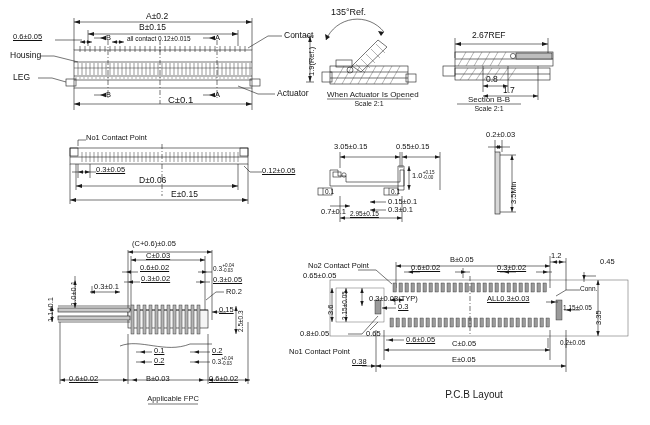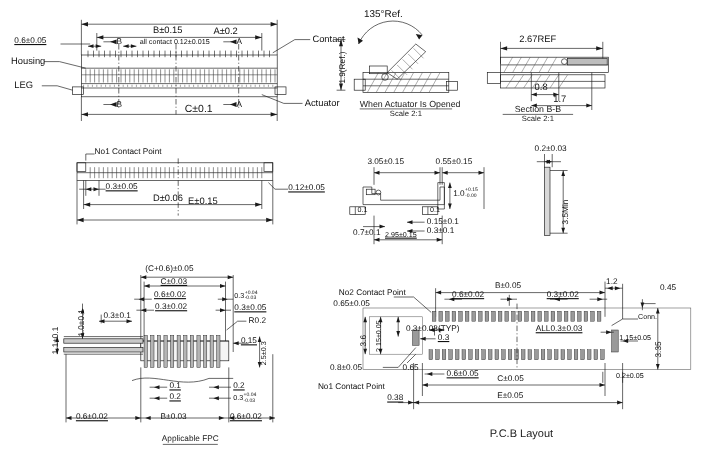--- a/index.html
+++ b/index.html
@@ -656,21 +656,21 @@
       <line x1="362" y1="366" x2="378" y2="366"></line>
       <path d="M376 366 l-5 -1.8 v3.6 z" fill="#1a1a1a" stroke="none"></path>
 
       <line x1="386" y1="340" x2="404" y2="340"></line>
       <path d="M388 340 l5 -1.8 v3.6 z" fill="#1a1a1a" stroke="none"></path>
 
       <line x1="370" y1="330" x2="378" y2="322"></line>
     </g>
   </svg>
 
-  <div class="lbl" style="left:146px;top:24px;margin-left:48px;">A±0.2</div>
+  <div class="lbl" style="left:146px;top:12px;">A±0.2</div>
   <div class="lbl" style="left:139px;top:23px;">B±0.15</div>
   <div class="lbl s" style="left:13px;top:33px;text-decoration:underline;">0.6±0.05</div>
   <div class="lbl xs" style="left:127px;top:36px;">all  contact  0.12±0.015</div>
   <div class="lbl" style="left:284px;top:31px;">Contact</div>
   <div class="lbl" style="left:10px;top:51px;">Housing</div>
   <div class="lbl" style="left:13px;top:73px;">LEG</div>
   <div class="lbl" style="left:277px;top:89px;">Actuator</div>
   <div class="lbl s" style="left:106px;top:34px;">B</div>
   <div class="lbl s" style="left:106px;top:91px;">B</div>
   <div class="lbl s" style="left:215px;top:34px;">A</div>
@@ -684,21 +684,21 @@
 
   <div class="lbl" style="left:472px;top:31px;">2.67REF</div>
   <div class="lbl" style="left:486px;top:75px;">0.8</div>
   <div class="lbl" style="left:503px;top:86px;">1.7</div>
   <div class="cap" style="left:457px;top:95px;width:64px;">Section  B-B</div>
   <div class="cap xs" style="left:457px;top:105px;width:64px;font-size:7px;">Scale  2:1</div>
 
   <div class="lbl s" style="left:86px;top:134px;">No1  Contact  Point</div>
   <div class="lbl s" style="left:96px;top:166px;text-decoration:underline;">0.3±0.05</div>
   <div class="lbl" style="left:139px;top:176px;">D±0.06</div>
-  <div class="lbl" style="left:139px;top:178px;padding-left:32px;">E±0.15</div>
+  <div class="lbl" style="left:139px;top:190px;padding-left:32px;">E±0.15</div>
   <div class="lbl s" style="left:262px;top:167px;text-decoration:underline;">0.12±0.05</div>
 
   <div class="lbl s" style="left:334px;top:143px;">3.05±0.15</div>
   <div class="lbl s" style="left:396px;top:143px;">0.55±0.15</div>
   <div class="lbl s" style="left:412px;top:171px;">
     <span>1.0</span><span class="tol"><span>+0.15</span><br><span>-0.00</span></span>
   </div>
   <div class="lbl s" style="left:305px;top:208px;padding-left:16px;">0.7±0.1</div>
   <div class="lbl s" style="left:388px;top:198px;">0.15±0.1</div>
   <div class="lbl s" style="left:388px;top:206px;">0.3±0.1</div>

